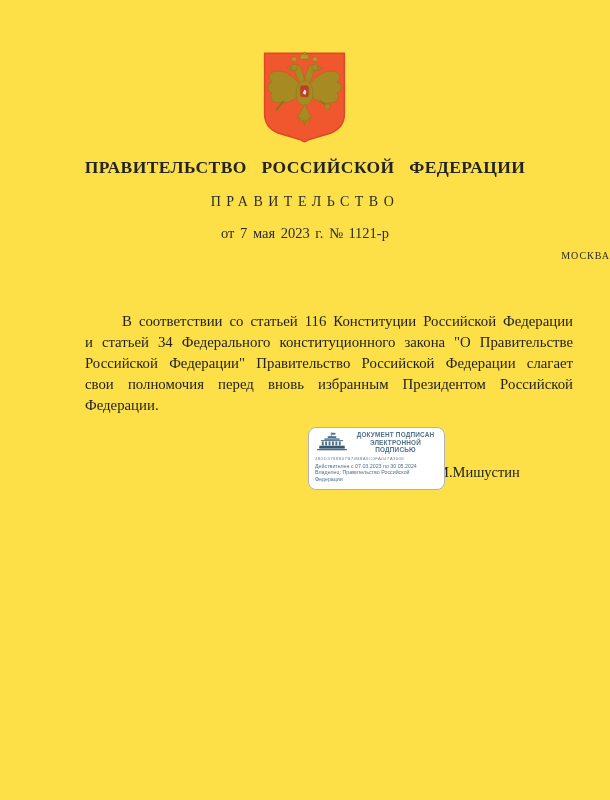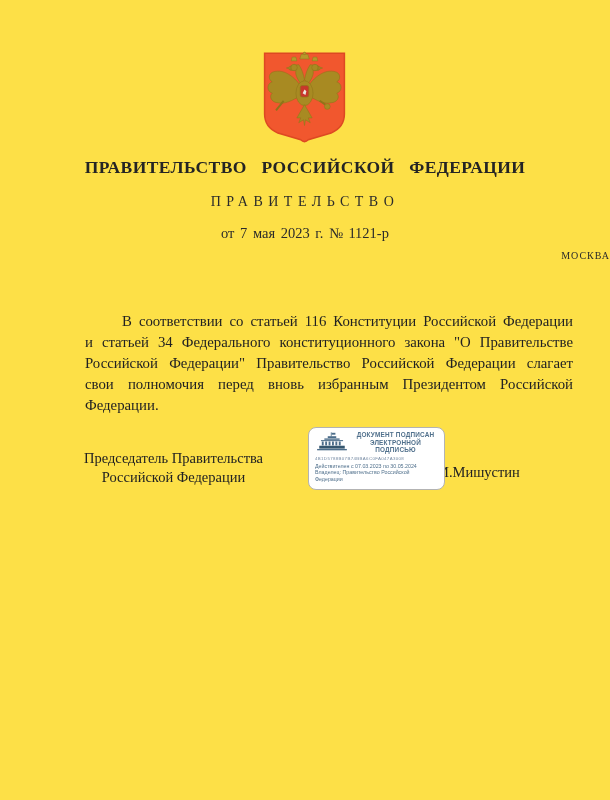--- a/index.html
+++ b/index.html
@@ -99,24 +99,20 @@
     </svg>
   </div>
 
   <div class="org-title">ПРАВИТЕЛЬСТВО РОССИЙСКОЙ ФЕДЕРАЦИИ</div>
   <div class="doc-type">ПРАВИТЕЛЬСТВО</div>
   <div class="date-line">от 7 мая 2023 г. № 1121-р</div>
   <div class="city">МОСКВА</div>
 
   <div class="body-par">В соответствии со статьей 116 Конституции Российской Федерации и статьей 34 Федерального конституционного закона "О Правительстве Российской Федерации" Правительство Российской Федерации слагает свои полномочия перед вновь избранным Президентом Российской Федерации.</div>
 
-  <div class="sig-block">
-    <div>Председатель Правительства</div>
-    <div>Российской Федерации</div>
-  </div>
   <div class="signer">М.Мишустин</div>
 
   <div class="stamp">
     <div class="stamp-head">
       <span class="stamp-icon">
         <svg viewBox="0 0 40 24" xmlns="http://www.w3.org/2000/svg" aria-hidden="true">
           <g fill="#4c6d8a">
             <rect x="18.6" y="0" width="0.9" height="5"></rect>
             <rect x="19.5" y="0.6" width="4.5" height="2.2"></rect>
             <rect x="15" y="4.6" width="10" height="2.2"></rect>

